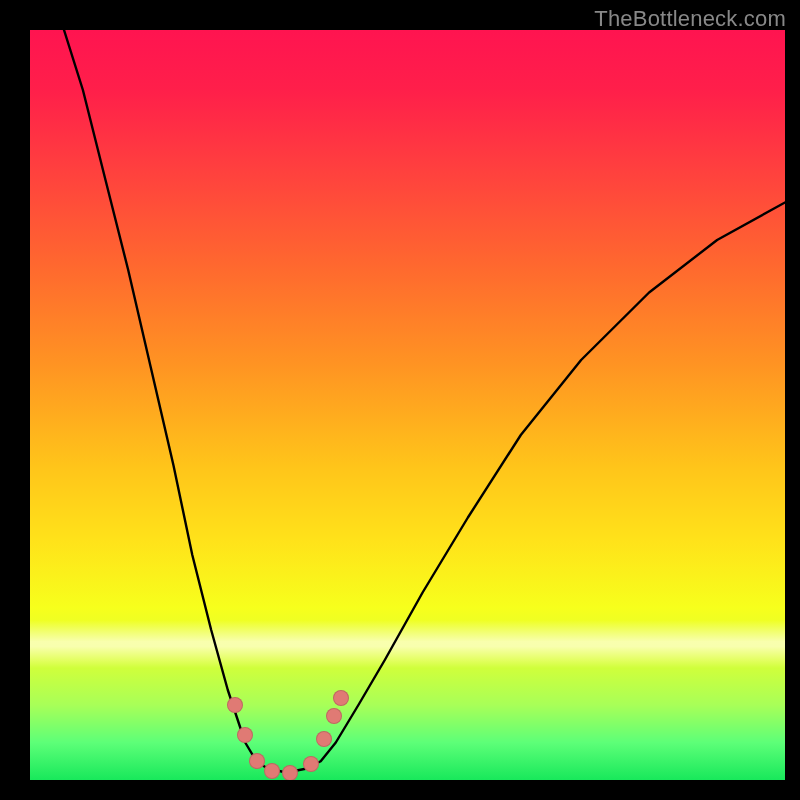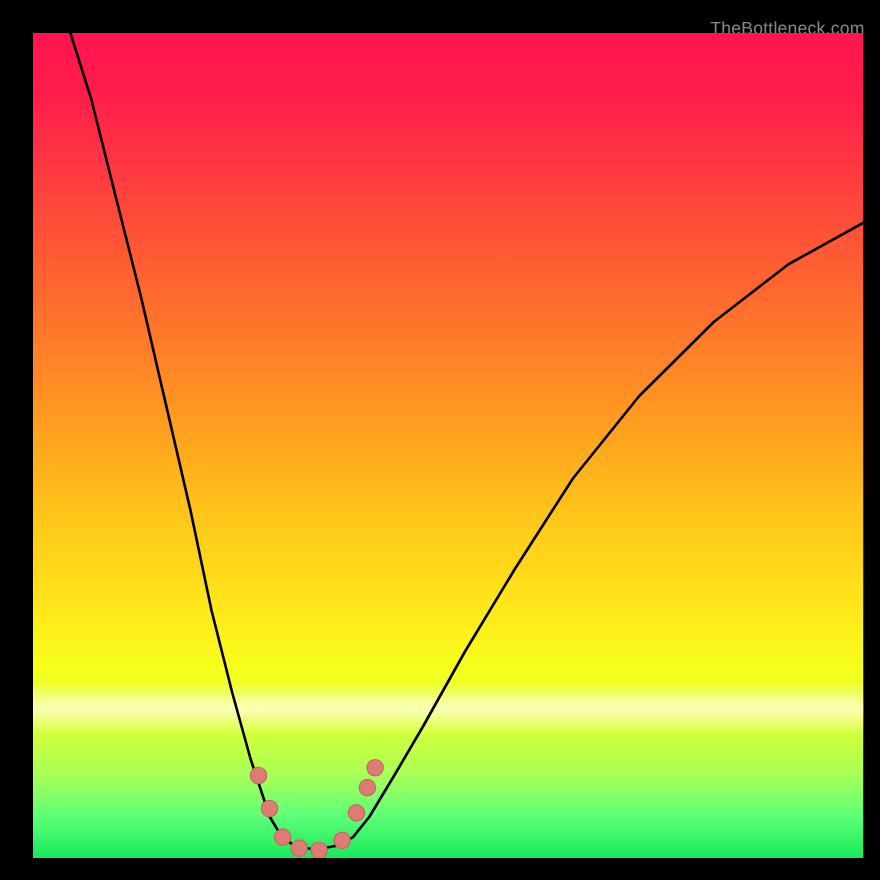--- a/index.html
+++ b/index.html
@@ -15,25 +15,24 @@
     position: relative;
     width: 800px;
     height: 800px;
     background: #000;
   }
   .watermark {
     position: absolute;
     top: 6px;
     right: 14px;
     color: #888;
-    font-size: 16px;
+    font-size: 22px;
     font-weight: 500;
     letter-spacing: 0.2px;
     user-select: none;
-    margin-top: 12px;
   }
   .plot {
     position: absolute;
     left: 30px;
     top: 30px;
     width: 755px;
     height: 750px;
     overflow: hidden;
   }
   .gradient {

